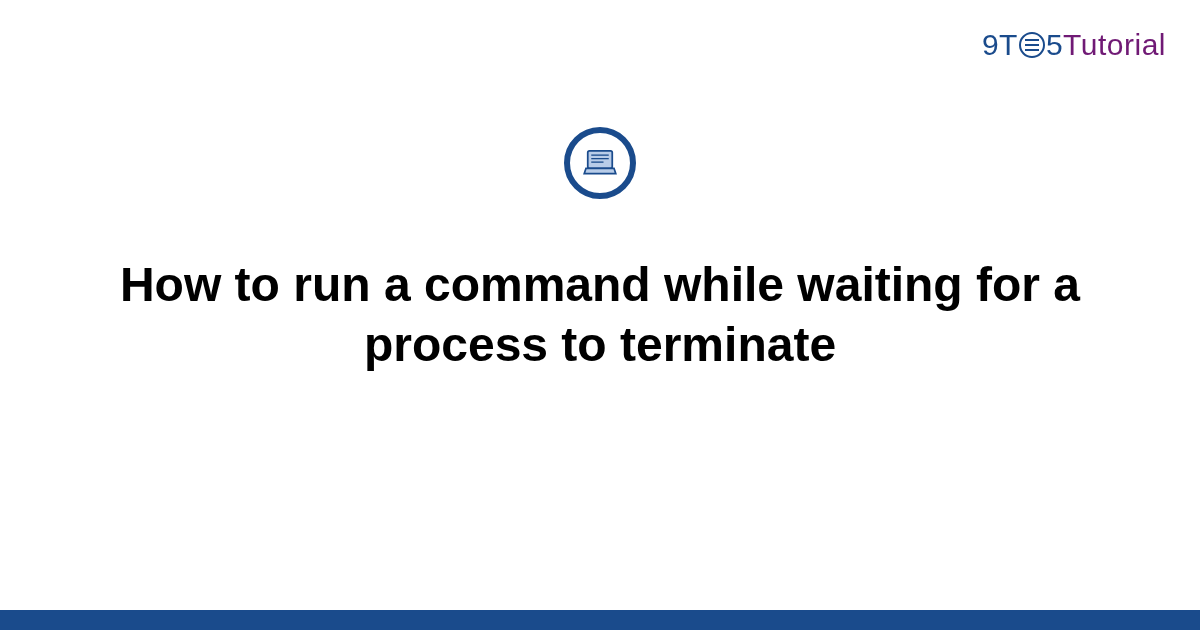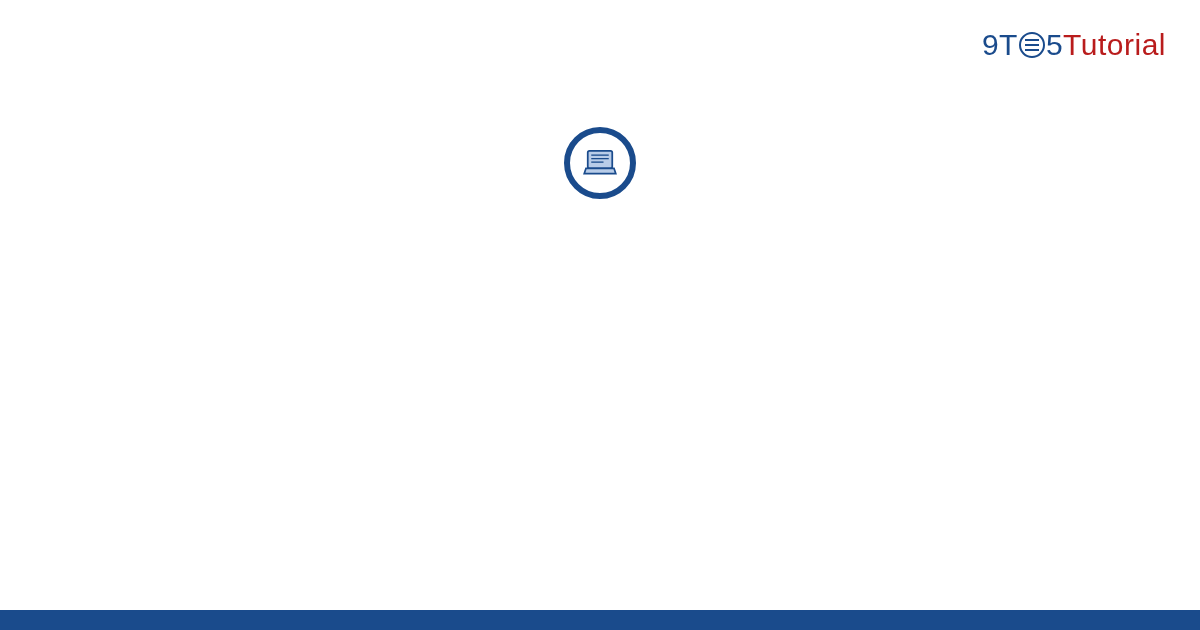--- a/index.html
+++ b/index.html
@@ -66,21 +66,21 @@
       height: 2.5px;
       background: #1a4b8c;
       top: 5px;
       left: 0;
     }
     .brand-5 {
       color: #1a4b8c;
       font-weight: 400;
     }
     .brand-tutorial {
-      color: #b91c1c;
+      color: #701a75;
       font-weight: 400;
     }
     .center-content {
       position: absolute;
       top: 127px;
       left: 50%;
       transform: translateX(-50%);
       width: 100%;
       text-align: center;
     }
@@ -131,15 +131,16 @@
 <div class="center-content">
   <div class="laptop-icon-wrap">
     <svg class="laptop-svg" viewBox="0 0 48 48">
       <rect x="10" y="10" width="28" height="20" rx="2" fill="#b8cce8" stroke="#1a4b8c" stroke-width="2"></rect>
       <line x1="14" y1="15" x2="34" y2="15" stroke="#1a4b8c" stroke-width="1.5"></line>
       <line x1="14" y1="19" x2="34" y2="19" stroke="#1a4b8c" stroke-width="1.5"></line>
       <line x1="14" y1="23" x2="28" y2="23" stroke="#1a4b8c" stroke-width="1.5"></line>
       <path d="M 8 30 L 40 30 L 42 36 L 6 36 Z" fill="#b8cce8" stroke="#1a4b8c" stroke-width="2"></path>
     </svg>
   </div>
+  <h1 class="title">How to run a command while waiting for a process to terminate</h1>
 </div>
 
 <div class="footer-bar"></div>
 
 </body></html>

